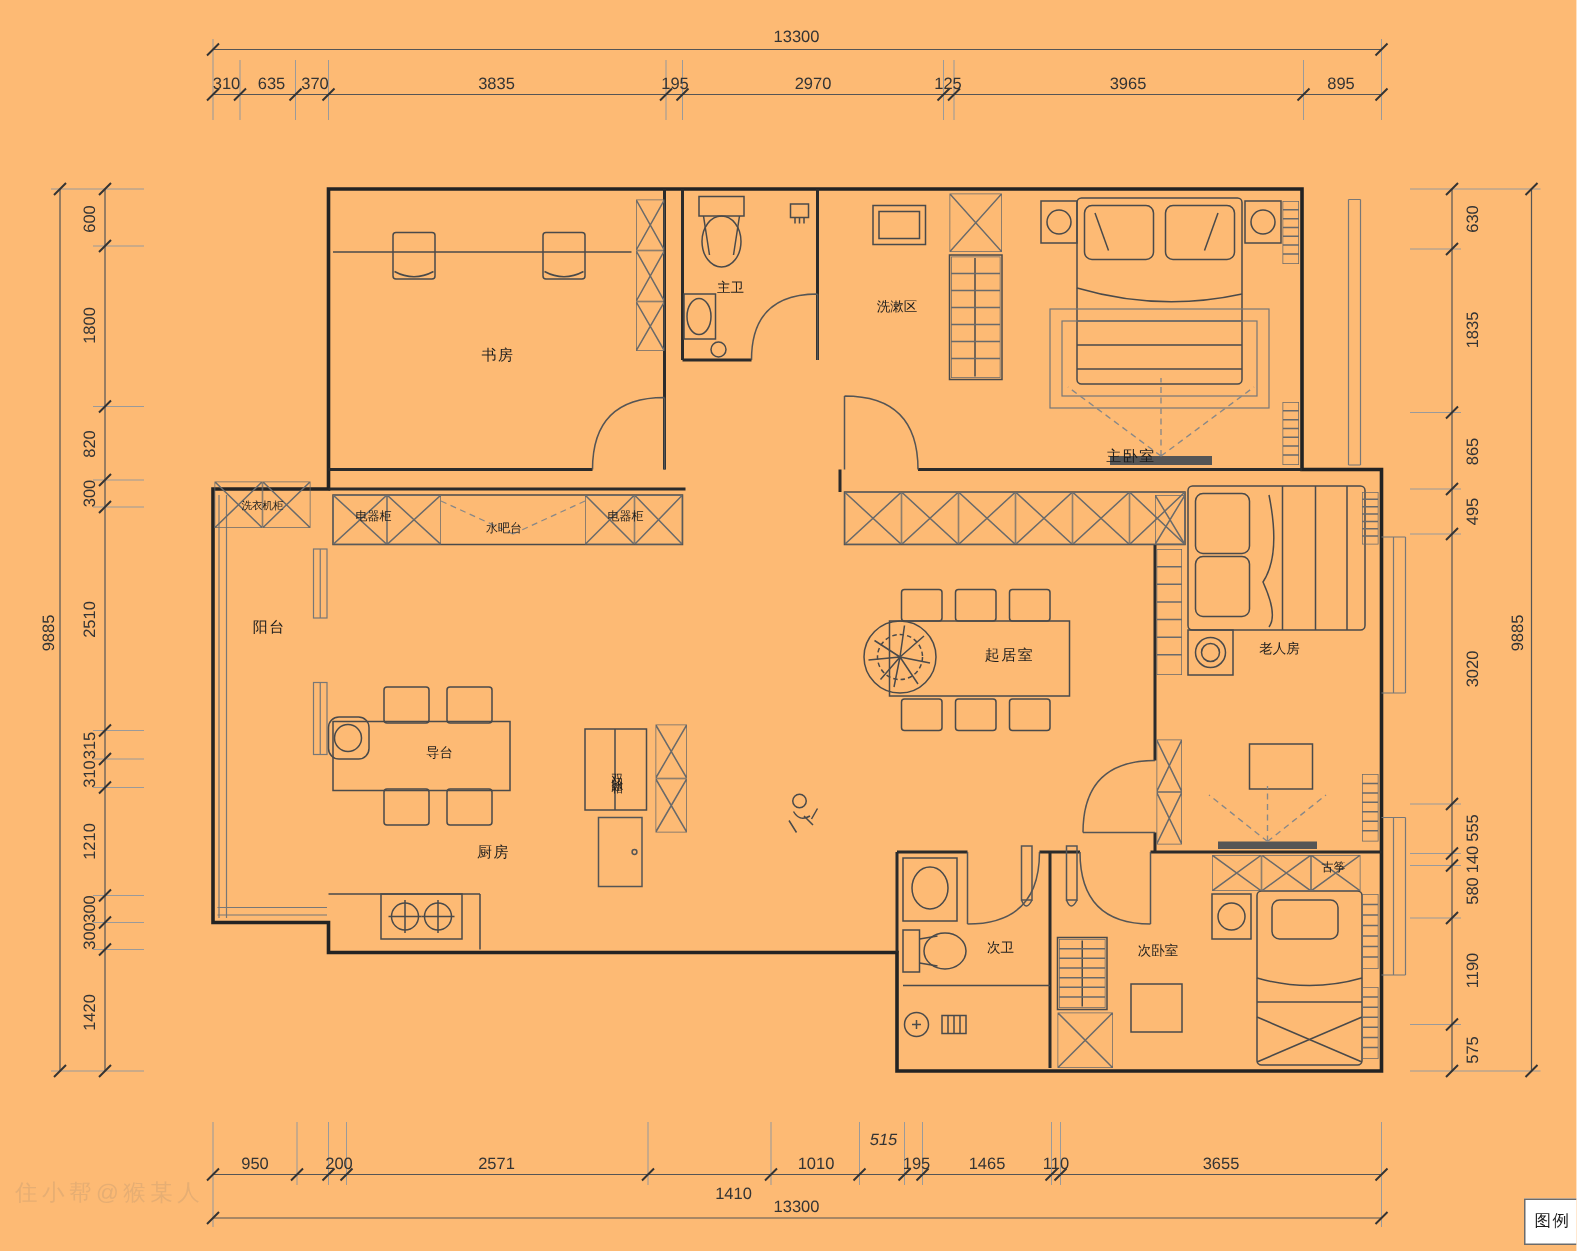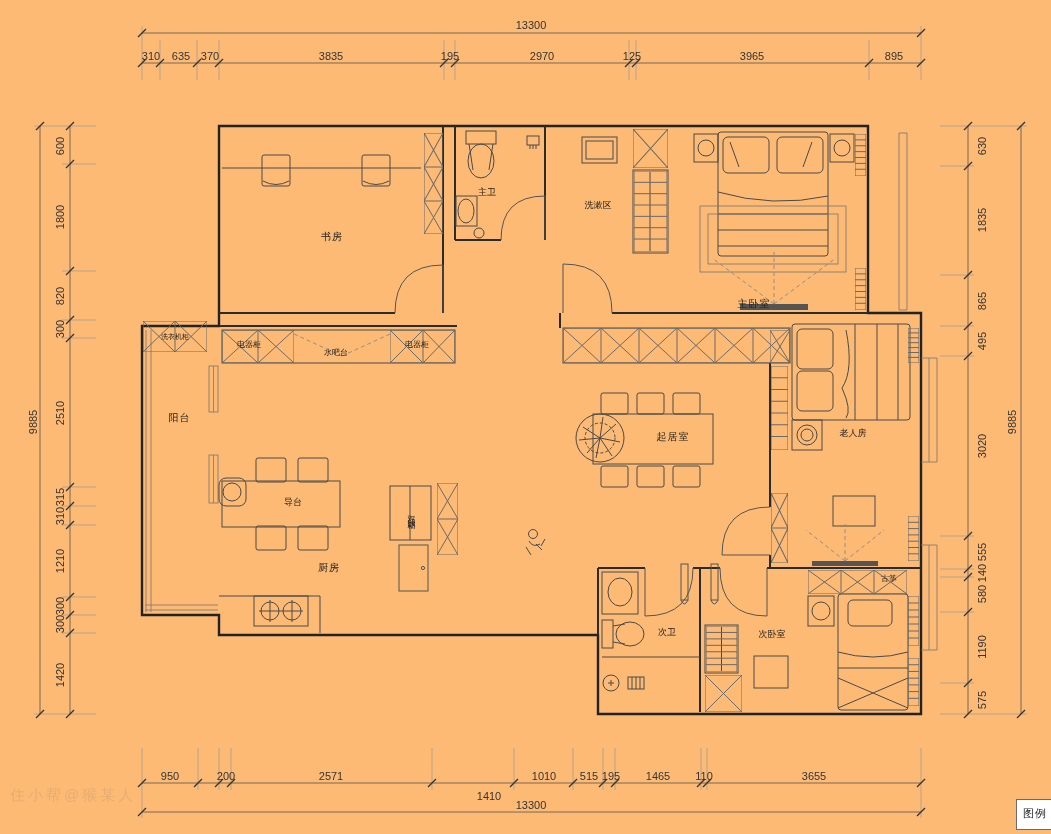--- a/index.html
+++ b/index.html
@@ -368,21 +368,21 @@
 <div class="dim" style="left:632px;top:56px;">125</div>
 <div class="dim" style="left:752px;top:56px;">3965</div>
 <div class="dim" style="left:894px;top:56px;text-align:right;">895</div>
 
 <div class="dim" style="left:531px;top:805px;">13300</div>
 <div class="dim" style="left:170px;top:776px;">950</div>
 <div class="dim" style="left:226px;top:776px;">200</div>
 <div class="dim" style="left:331px;top:776px;">2571</div>
 <div class="dim" style="left:489px;top:776px;margin-top:20px;">1410</div>
 <div class="dim" style="left:544px;top:776px;">1010</div>
-<div class="dim" style="left:589px;top:776px;">515</div>
+<div class="dim" style="left:589px;top:760px;font-style:italic;">515</div>
 <div class="dim" style="left:611px;top:776px;">195</div>
 <div class="dim" style="left:658px;top:776px;text-align:center;">1465</div>
 <div class="dim" style="left:704px;top:776px;">110</div>
 <div class="dim" style="left:814px;top:776px;">3655</div>
 
 <div class="dim v" style="left:33px;top:422px;">9885</div>
 <div class="dim v" style="left:60px;top:146px;">600</div>
 <div class="dim v" style="left:60px;top:217px;">1800</div>
 <div class="dim v" style="left:60px;top:296px;">820</div>
 <div class="dim v" style="left:60px;top:329px;">300</div>

